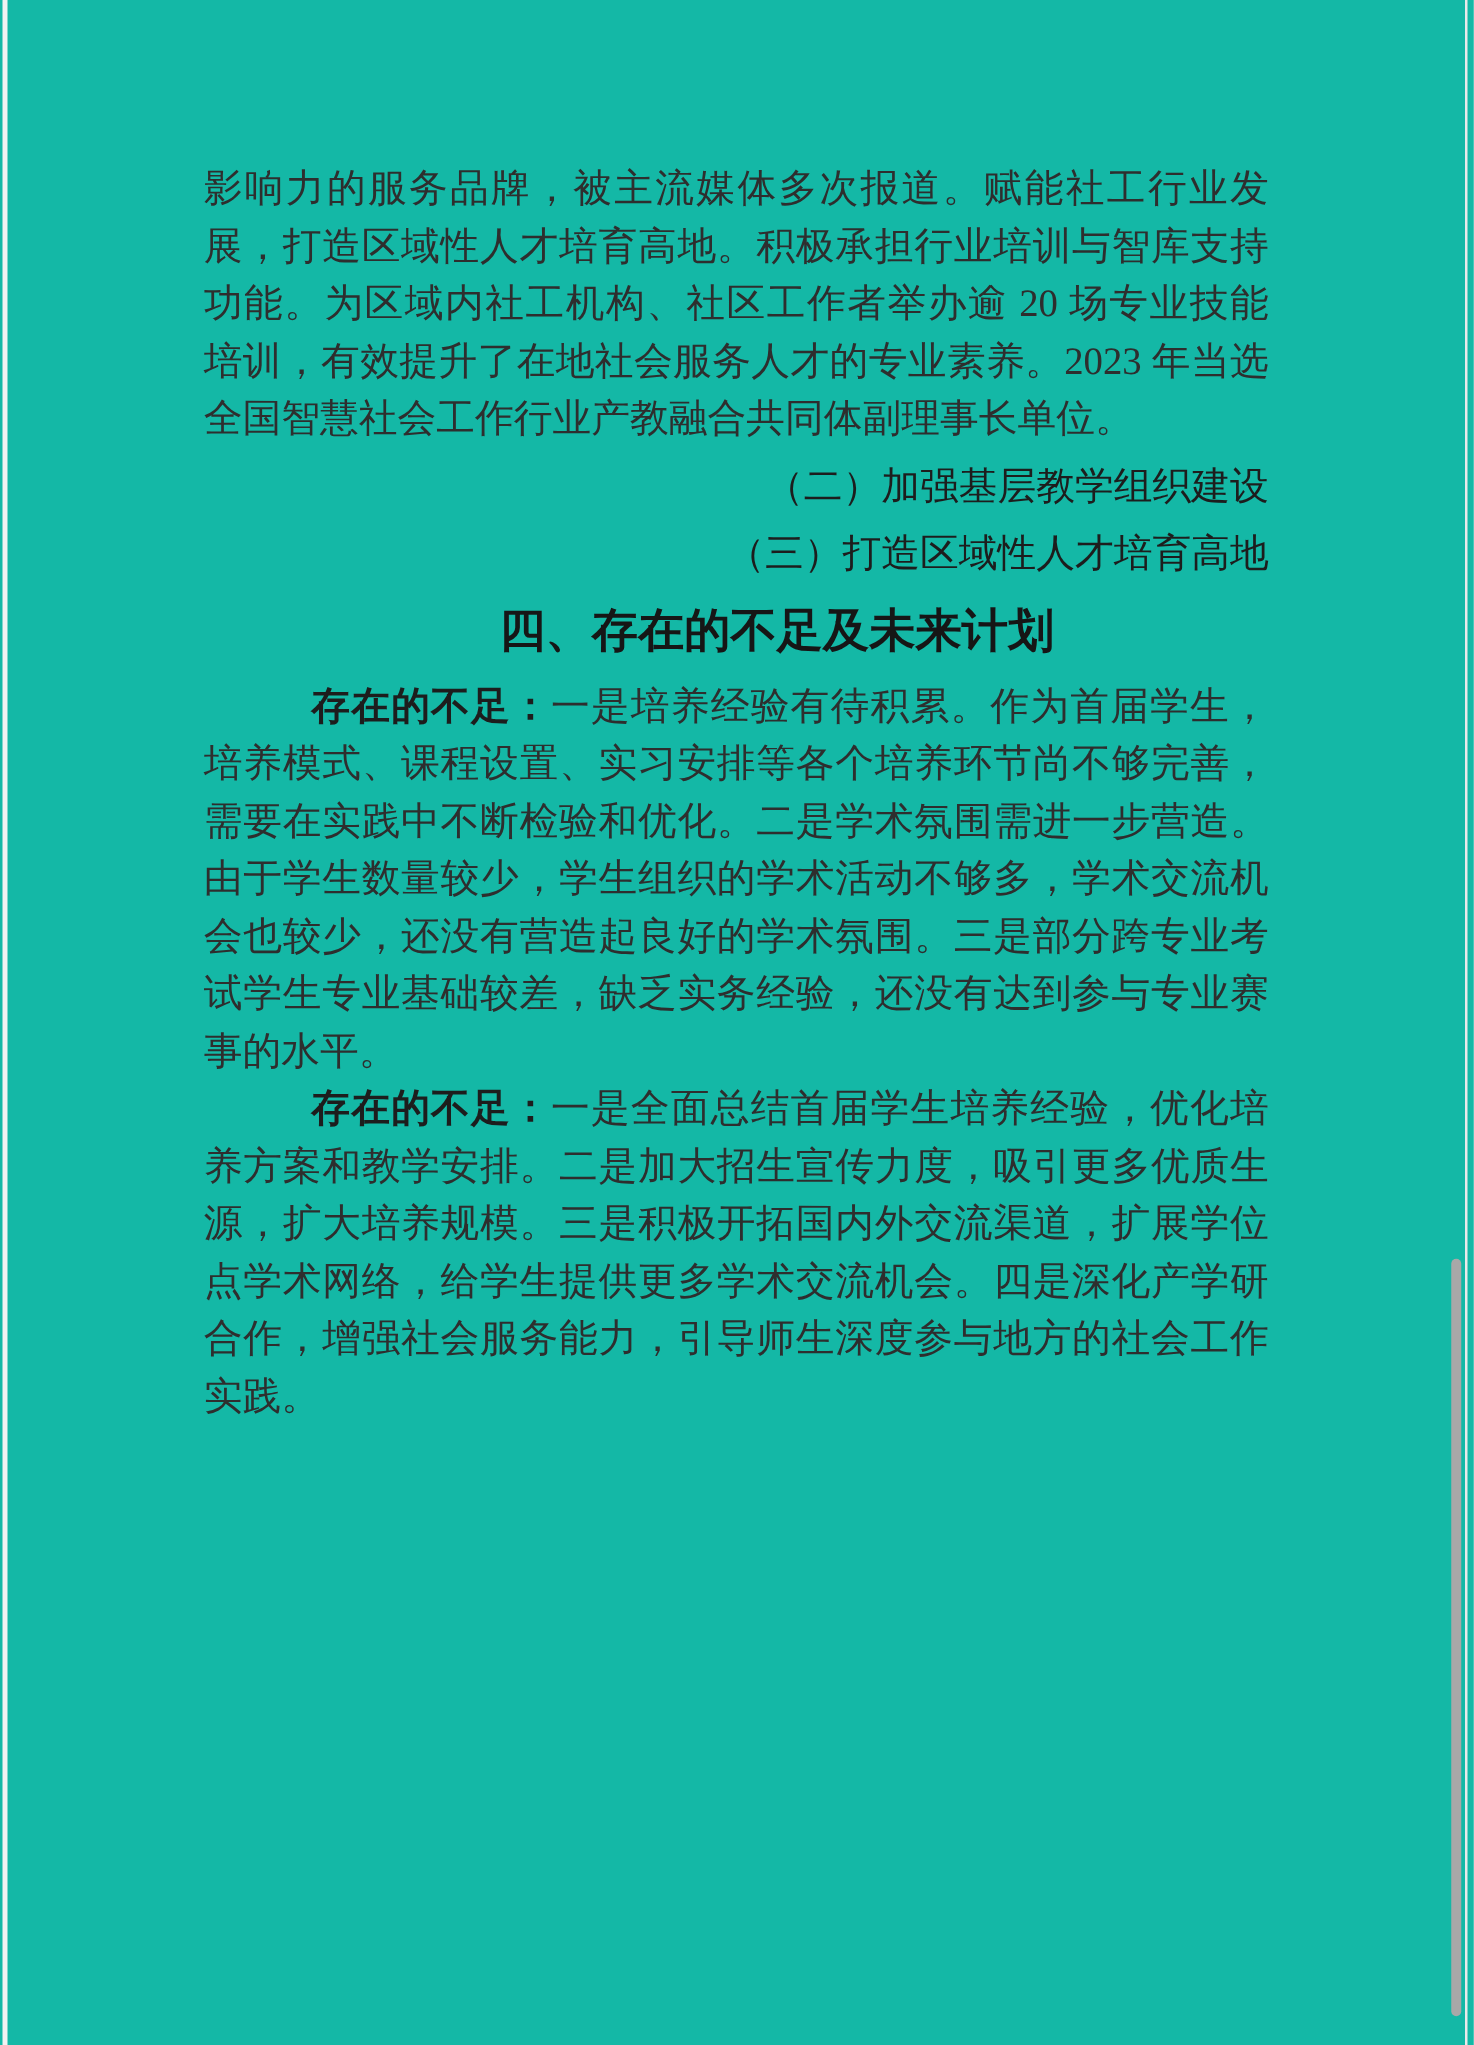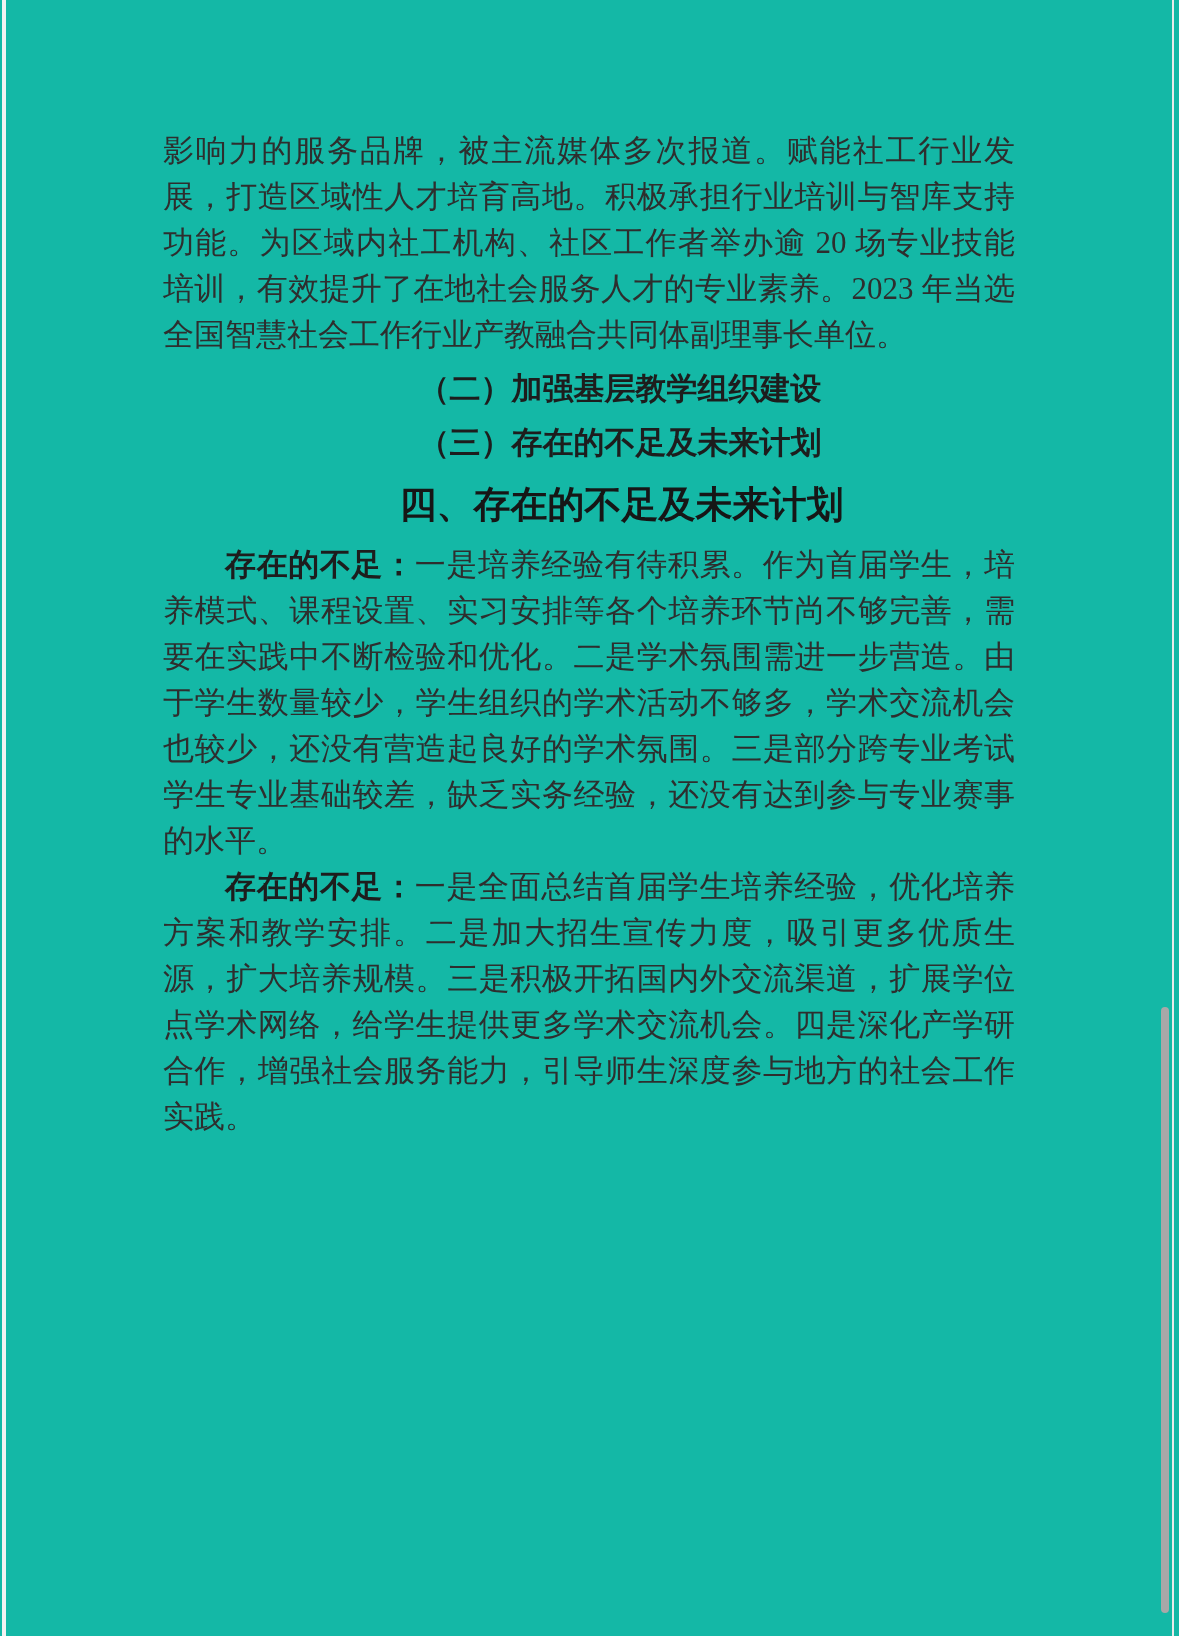--- a/index.html
+++ b/index.html
@@ -51,58 +51,59 @@
   }
   .doc p {
     margin: 0;
     text-indent: 2em;
   }
   .doc p.cont {
     text-indent: 0;
   }
   h3.sec {
     font-family: "Liberation Sans", "DejaVu Sans", sans-serif;
-    font-weight: 700;
+    font-weight: 400;
     font-size: 31px;
     line-height: 46px;
     margin: 8px 0 4px 0;
     text-indent: 2em;
     color: #1d1d1d;
-    text-align: center;
+    text-align: right;
   }
   h2.chap {
     font-family: "Liberation Sans", "DejaVu Sans", sans-serif;
     font-weight: 700;
     font-size: 37px;
     line-height: 54px;
     margin: 12px 0 10px 0;
     text-indent: 1.75em;
     color: #161616;
     text-align: center;
   }
   .lead {
     font-family: "Liberation Sans", "DejaVu Sans", sans-serif;
     font-weight: 700;
     color: #1d1d1d;
+    margin-left: 24px;
   }
 </style>
 </head>
 <body>
 
 <div class="canvas">
 
   <div class="page-left-edge"></div>
 
   <div class="doc">
     <p class="cont">影响力的服务品牌，被主流媒体多次报道。赋能社工行业发展，打造区域性人才培育高地。积极承担行业培训与智库支持功能。为区域内社工机构、社区工作者举办逾 20 场专业技能培训，有效提升了在地社会服务人才的专业素养。2023 年当选全国智慧社会工作行业产教融合共同体副理事长单位。</p>
 
     <h3 class="sec">（二）加强基层教学组织建设</h3>
 
 
-    <h3 class="sec">（三）存在的不足及未来计划</h3>
+    <h3 class="sec">（三）打造区域性人才培育高地</h3>
 
 
     <h2 class="chap">四、存在的不足及未来计划</h2>
 
     <p>
       <span class="lead">存在的不足：</span><span>一是培养经验有待积累。作为首届学生，培养模式、课程设置、实习安排等各个培养环节尚不够完善，需要在实践中不断检验和优化。二是学术氛围需进一步营造。由于学生数量较少，学生组织的学术活动不够多，学术交流机会也较少，还没有营造起良好的学术氛围。三是部分跨专业考试学生专业基础较差，缺乏实务经验，还没有达到参与专业赛事的水平。</span>
     </p>
 
     <p>
       <span class="lead">存在的不足：</span><span>一是全面总结首届学生培养经验，优化培养方案和教学安排。二是加大招生宣传力度，吸引更多优质生源，扩大培养规模。三是积极开拓国内外交流渠道，扩展学位点学术网络，给学生提供更多学术交流机会。四是深化产学研合作，增强社会服务能力，引导师生深度参与地方的社会工作实践。</span>

